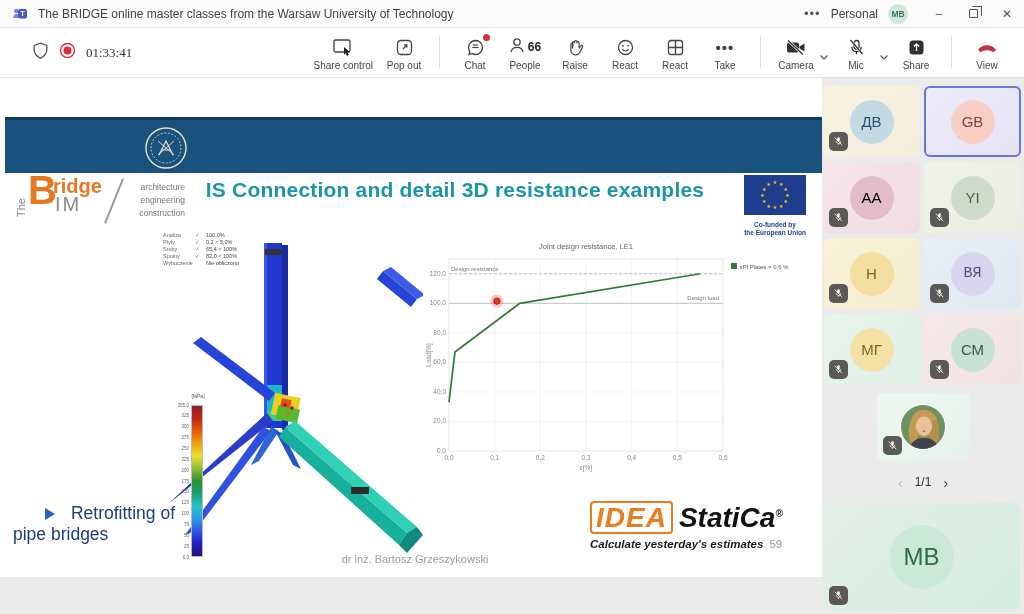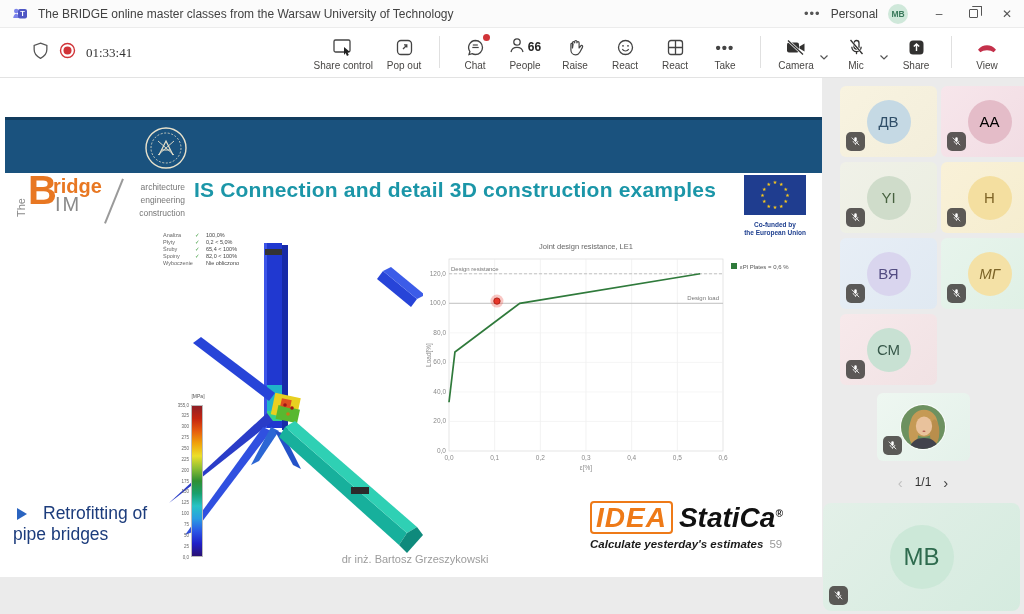--- a/index.html
+++ b/index.html
@@ -74,39 +74,39 @@
 
   .colorbar{position:absolute;left:160px;top:308px;width:52px;height:180px;font-size:4.5px;color:#666;}
   .cb-unit{position:absolute;left:22px;top:0;width:22px;text-align:center;font-size:5px;color:#555;}
   .cb-bar{position:absolute;left:26px;top:12px;width:12px;height:152px;border:.5px solid #bbb;}
   .cb-lab{position:absolute;left:0;width:24px;text-align:right;}
 
   .chartbox{position:absolute;left:418px;top:152px;width:382px;height:240px;background:#fff;}
   #chart-svg{width:382px;height:240px;font-family:"Liberation Sans","DejaVu Sans",sans-serif;}
 
   .bullet{position:absolute;left:8px;top:418px;width:190px;color:#1c3c7c;font-size:17.5px;}
-  .bullet .row1{display:flex;align-items:center;}
+  .bullet .row1{display:flex;align-items:center;justify-content:center;}
   .tri{width:0;height:0;border-left:10px solid #2a64c0;border-top:6px solid transparent;
        border-bottom:6px solid transparent;margin-right:16px;margin-left:4px;}
   .bullet .row2{}
 
   .author{position:absolute;left:250px;top:468px;width:320px;text-align:center;font-size:11px;color:#9c9c9c;}
 
   .idea{position:absolute;left:585px;top:416px;width:225px;}
   .idea .logorow{display:flex;align-items:baseline;}
   .idea-idea{font-size:28px;font-weight:800;font-style:italic;color:#ee7a18;letter-spacing:1px;
              border:2px solid #ee7a18;border-radius:4px;padding:0 4px;line-height:1.05;}
   .idea-statica{font-size:28px;font-weight:800;font-style:italic;color:#111;margin-left:6px;}
   .idea-reg{font-size:10px;color:#111;vertical-align:super;}
   .idea .tagrow{margin-top:4px;font-size:11.5px;font-style:italic;font-weight:600;color:#1a1a1a;}
   .idea .pageno{color:#999;font-style:normal;font-weight:normal;margin-left:6px;}
 
   
   .sidebar{position:absolute;left:822px;top:86px;width:202px;height:528px;}
-  .ptiles{display:grid;grid-template-columns:97px 97px;gap:5px 4px;margin-left:1px;padding-left:17px;}
+  .ptiles{display:grid;grid-template-columns:97px 97px;gap:5px 4px;margin-left:1px;}
   .ptile{width:97px;height:71px;border-radius:6px;position:relative;overflow:hidden;}
   .ptile.active{border:2px solid #6f74dd;}
   .pcircle{position:absolute;left:50%;top:50%;transform:translate(-50%,-50%);width:44px;height:44px;
            border-radius:50%;display:flex;align-items:center;justify-content:center;
            font-size:15px;font-weight:500;}
   .micoff{position:absolute;left:6px;bottom:6px;width:19px;height:19px;border-radius:5px;
           background:rgba(78,76,74,.92);display:flex;align-items:center;justify-content:center;}
   .vtile{width:93px;height:68px;border-radius:6px;position:relative;margin:8px auto 0;
          background:linear-gradient(135deg,#eef7f1,#e4f1ea);}
   .vtile .avatar{position:absolute;left:50%;top:50%;transform:translate(-50%,-50%);
@@ -314,21 +314,21 @@
         <span class="bl-ridge">ridge</span>
         <span class="bl-im">IM</span>
         <span class="bl-slash"></span>
         <div class="bl-tags">
           <div>architecture</div>
           <div>engineering</div>
           <div>construction</div>
         </div>
       </div>
 
-      <div class="slide-title">IS Connection and detail 3D construction examples</div>
+      <div class="slide-title">IS Connection and detail 3D resistance examples</div>
 
       <div class="eu">
         <svg id="eu-flag" width="62" height="40" viewBox="0 0 62 40">
           <rect x="0" y="0" width="62" height="40" fill="#1f3d8f"></rect>
         <text x="31" y="9.3" text-anchor="middle" font-size="5" fill="#f8c81c">★</text>
             <text x="37.25" y="10.974682452694516" text-anchor="middle" font-size="5" fill="#f8c81c">★</text>
             <text x="41.82531754730548" y="15.549999999999999" text-anchor="middle" font-size="5" fill="#f8c81c">★</text>
             <text x="43.5" y="21.8" text-anchor="middle" font-size="5" fill="#f8c81c">★</text>
             <text x="41.82531754730549" y="28.049999999999997" text-anchor="middle" font-size="5" fill="#f8c81c">★</text>
             <text x="37.25" y="32.625317547305485" text-anchor="middle" font-size="5" fill="#f8c81c">★</text>
@@ -501,20 +501,23 @@
           <span class="pcircle" style="background: rgb(197, 217, 228); color: rgb(47, 78, 104);">ДВ</span>
           <div class="micoff">
             <svg viewBox="0 0 16 16" width="11" height="11">
               <rect x="6.2" y="1.8" width="3.6" height="6.2" rx="1.8" fill="#fff"></rect>
               <path d="M4.6 7.2c0 2 1.5 3.5 3.4 3.5s3.4-1.5 3.4-3.5" fill="none" stroke="#fff" stroke-width="1.1"></path>
               <path d="M8 10.7v2.2" stroke="#fff" stroke-width="1.1"></path>
               <path d="M2.6 2.4l10.8 11" stroke="#fff" stroke-width="1.2"></path>
             </svg>
           </div>
         </div>
+        <div class="ptile active" style="background: linear-gradient(135deg, rgb(237, 235, 250), rgb(230, 228, 246));">
+          <span class="pcircle" style="background: rgb(248, 207, 199); color: rgb(138, 64, 54);">GB</span>
+        </div>
         <div class="ptile" style="background: linear-gradient(135deg, rgb(247, 230, 235), rgb(241, 220, 227));">
           <span class="pcircle" style="background: rgb(228, 188, 200); color: #000000;">AA</span>
           <div class="micoff">
             <svg viewBox="0 0 16 16" width="11" height="11">
               <rect x="6.2" y="1.8" width="3.6" height="6.2" rx="1.8" fill="#fff"></rect>
               <path d="M4.6 7.2c0 2 1.5 3.5 3.4 3.5s3.4-1.5 3.4-3.5" fill="none" stroke="#fff" stroke-width="1.1"></path>
               <path d="M8 10.7v2.2" stroke="#fff" stroke-width="1.1"></path>
               <path d="M2.6 2.4l10.8 11" stroke="#fff" stroke-width="1.2"></path>
             </svg>
           </div>
@@ -535,32 +538,32 @@
           <div class="micoff">
             <svg viewBox="0 0 16 16" width="11" height="11">
               <rect x="6.2" y="1.8" width="3.6" height="6.2" rx="1.8" fill="#fff"></rect>
               <path d="M4.6 7.2c0 2 1.5 3.5 3.4 3.5s3.4-1.5 3.4-3.5" fill="none" stroke="#fff" stroke-width="1.1"></path>
               <path d="M8 10.7v2.2" stroke="#fff" stroke-width="1.1"></path>
               <path d="M2.6 2.4l10.8 11" stroke="#fff" stroke-width="1.2"></path>
             </svg>
           </div>
         </div>
         <div class="ptile" style="background: linear-gradient(135deg, rgb(231, 238, 246), rgb(224, 233, 242));">
-          <span class="pcircle" style="background: rgb(217, 213, 238); color: rgb(83, 76, 130);">ВЯ</span>
+          <span class="pcircle" style="background: rgb(217, 213, 238); color: rgb(83, 76, 130); font-family: Liberation Mono, monospace;">ВЯ</span>
           <div class="micoff">
             <svg viewBox="0 0 16 16" width="11" height="11">
               <rect x="6.2" y="1.8" width="3.6" height="6.2" rx="1.8" fill="#fff"></rect>
               <path d="M4.6 7.2c0 2 1.5 3.5 3.4 3.5s3.4-1.5 3.4-3.5" fill="none" stroke="#fff" stroke-width="1.1"></path>
               <path d="M8 10.7v2.2" stroke="#fff" stroke-width="1.1"></path>
               <path d="M2.6 2.4l10.8 11" stroke="#fff" stroke-width="1.2"></path>
             </svg>
           </div>
         </div>
         <div class="ptile" style="background: linear-gradient(135deg, rgb(231, 244, 236), rgb(223, 240, 229));">
-          <span class="pcircle" style="background: rgb(244, 225, 166); color: rgb(124, 100, 40); font-style: italic;">МГ</span>
+          <span class="pcircle" style="background: rgb(244, 225, 166); color: rgb(124, 100, 40);">МГ</span>
           <div class="micoff">
             <svg viewBox="0 0 16 16" width="11" height="11">
               <rect x="6.2" y="1.8" width="3.6" height="6.2" rx="1.8" fill="#fff"></rect>
               <path d="M4.6 7.2c0 2 1.5 3.5 3.4 3.5s3.4-1.5 3.4-3.5" fill="none" stroke="#fff" stroke-width="1.1"></path>
               <path d="M8 10.7v2.2" stroke="#fff" stroke-width="1.1"></path>
               <path d="M2.6 2.4l10.8 11" stroke="#fff" stroke-width="1.2"></path>
             </svg>
           </div>
         </div>
         <div class="ptile" style="background: linear-gradient(135deg, rgb(247, 233, 235), rgb(241, 226, 228));">

